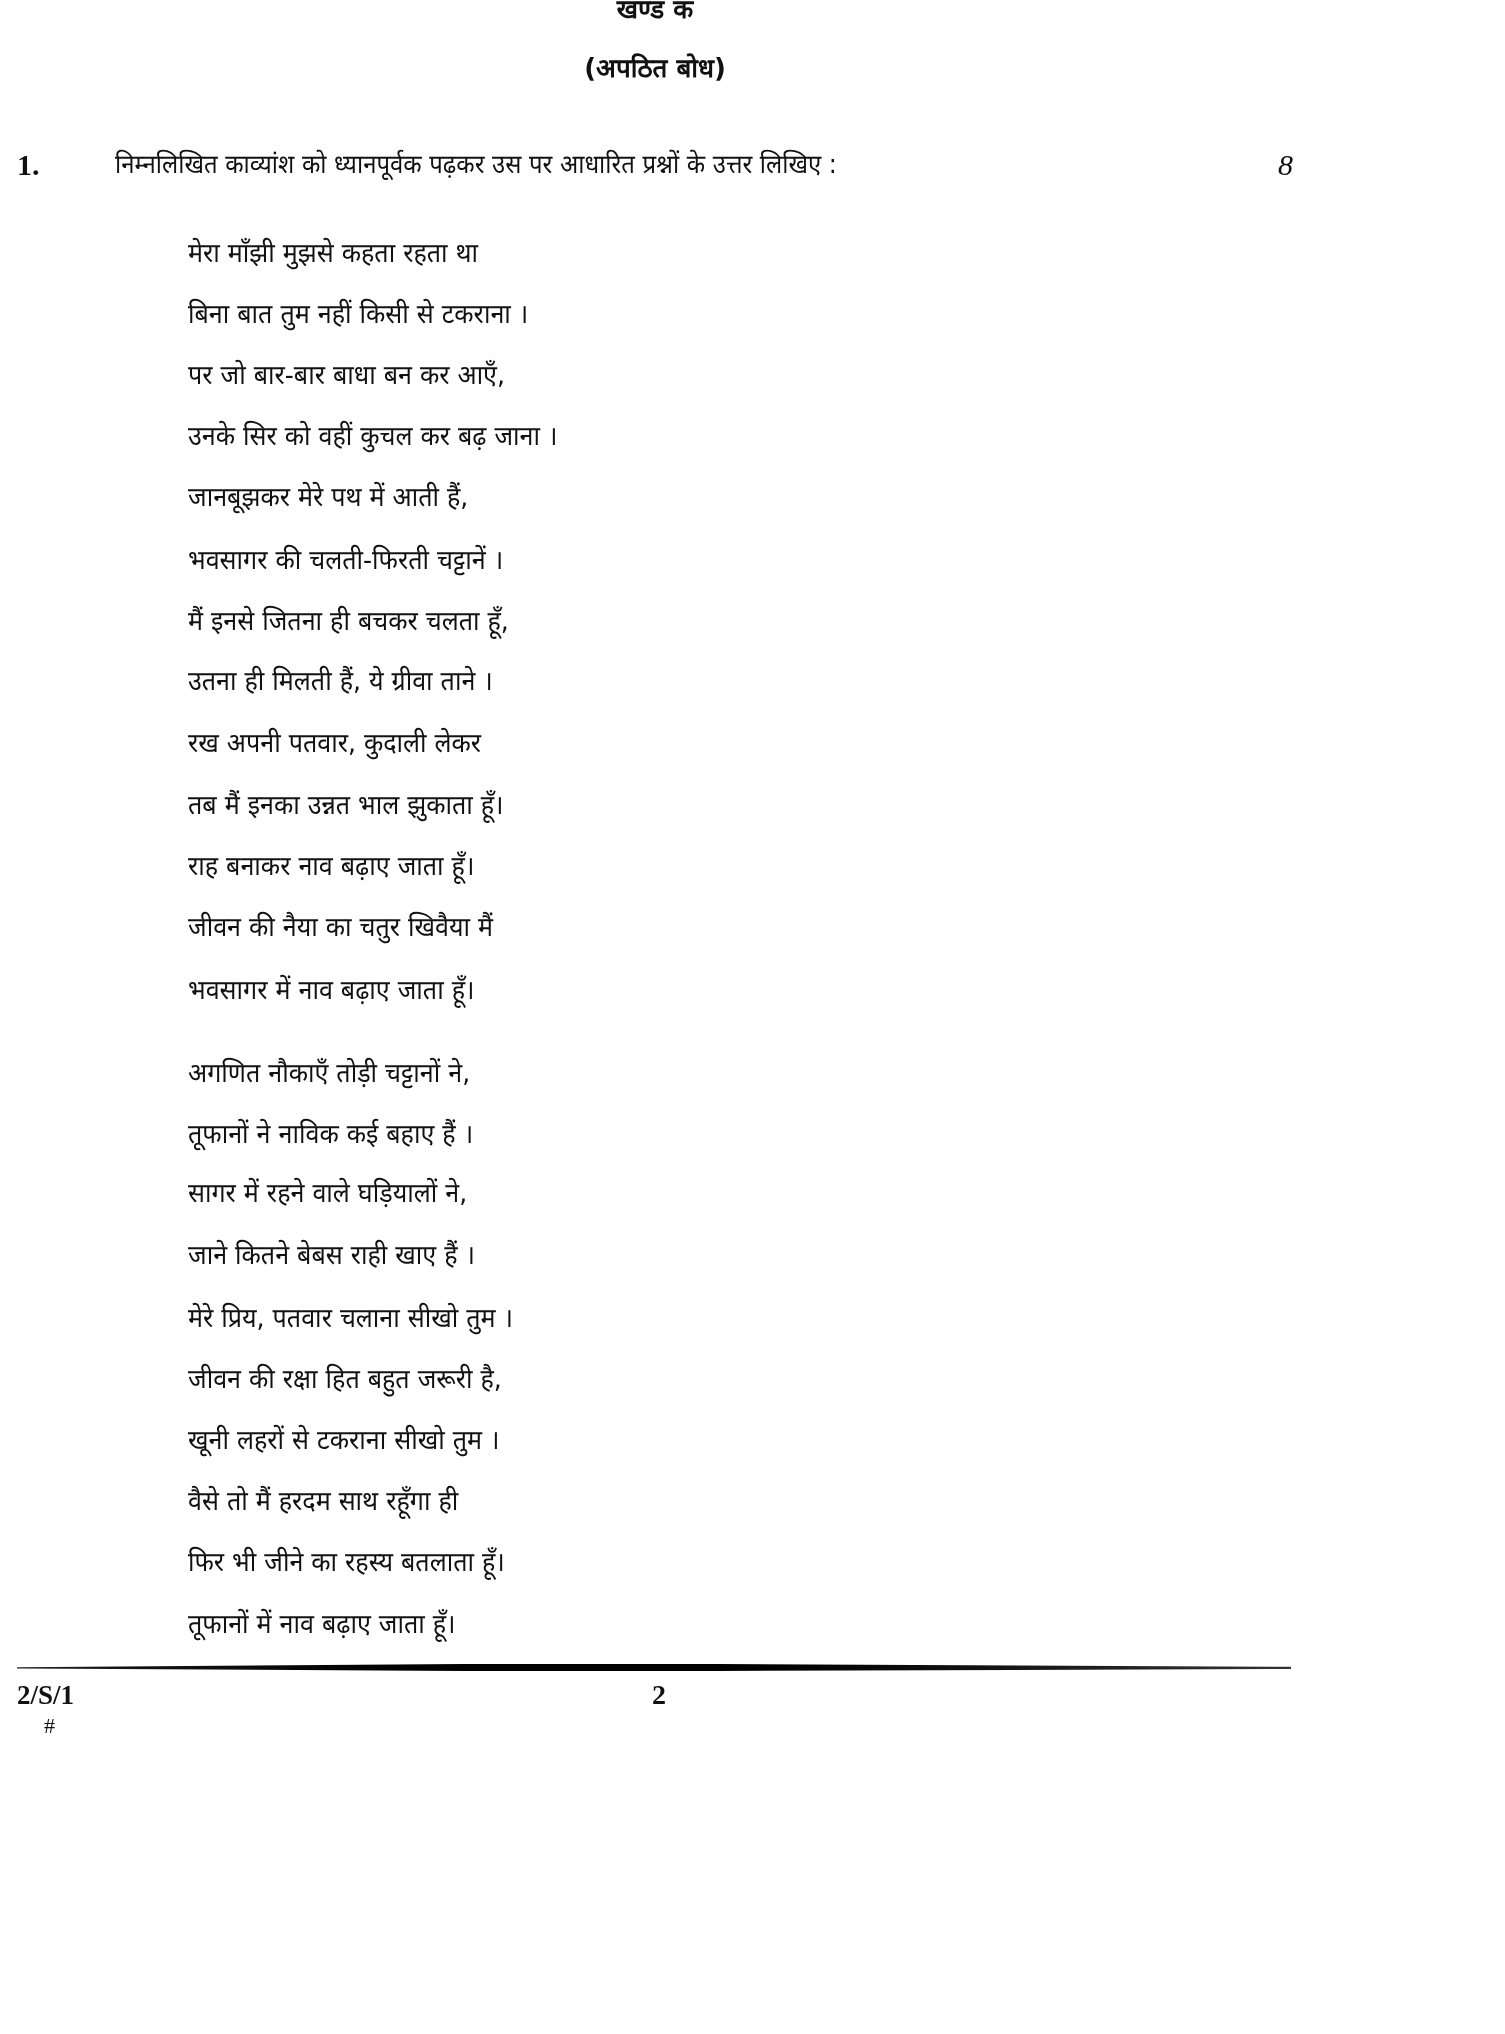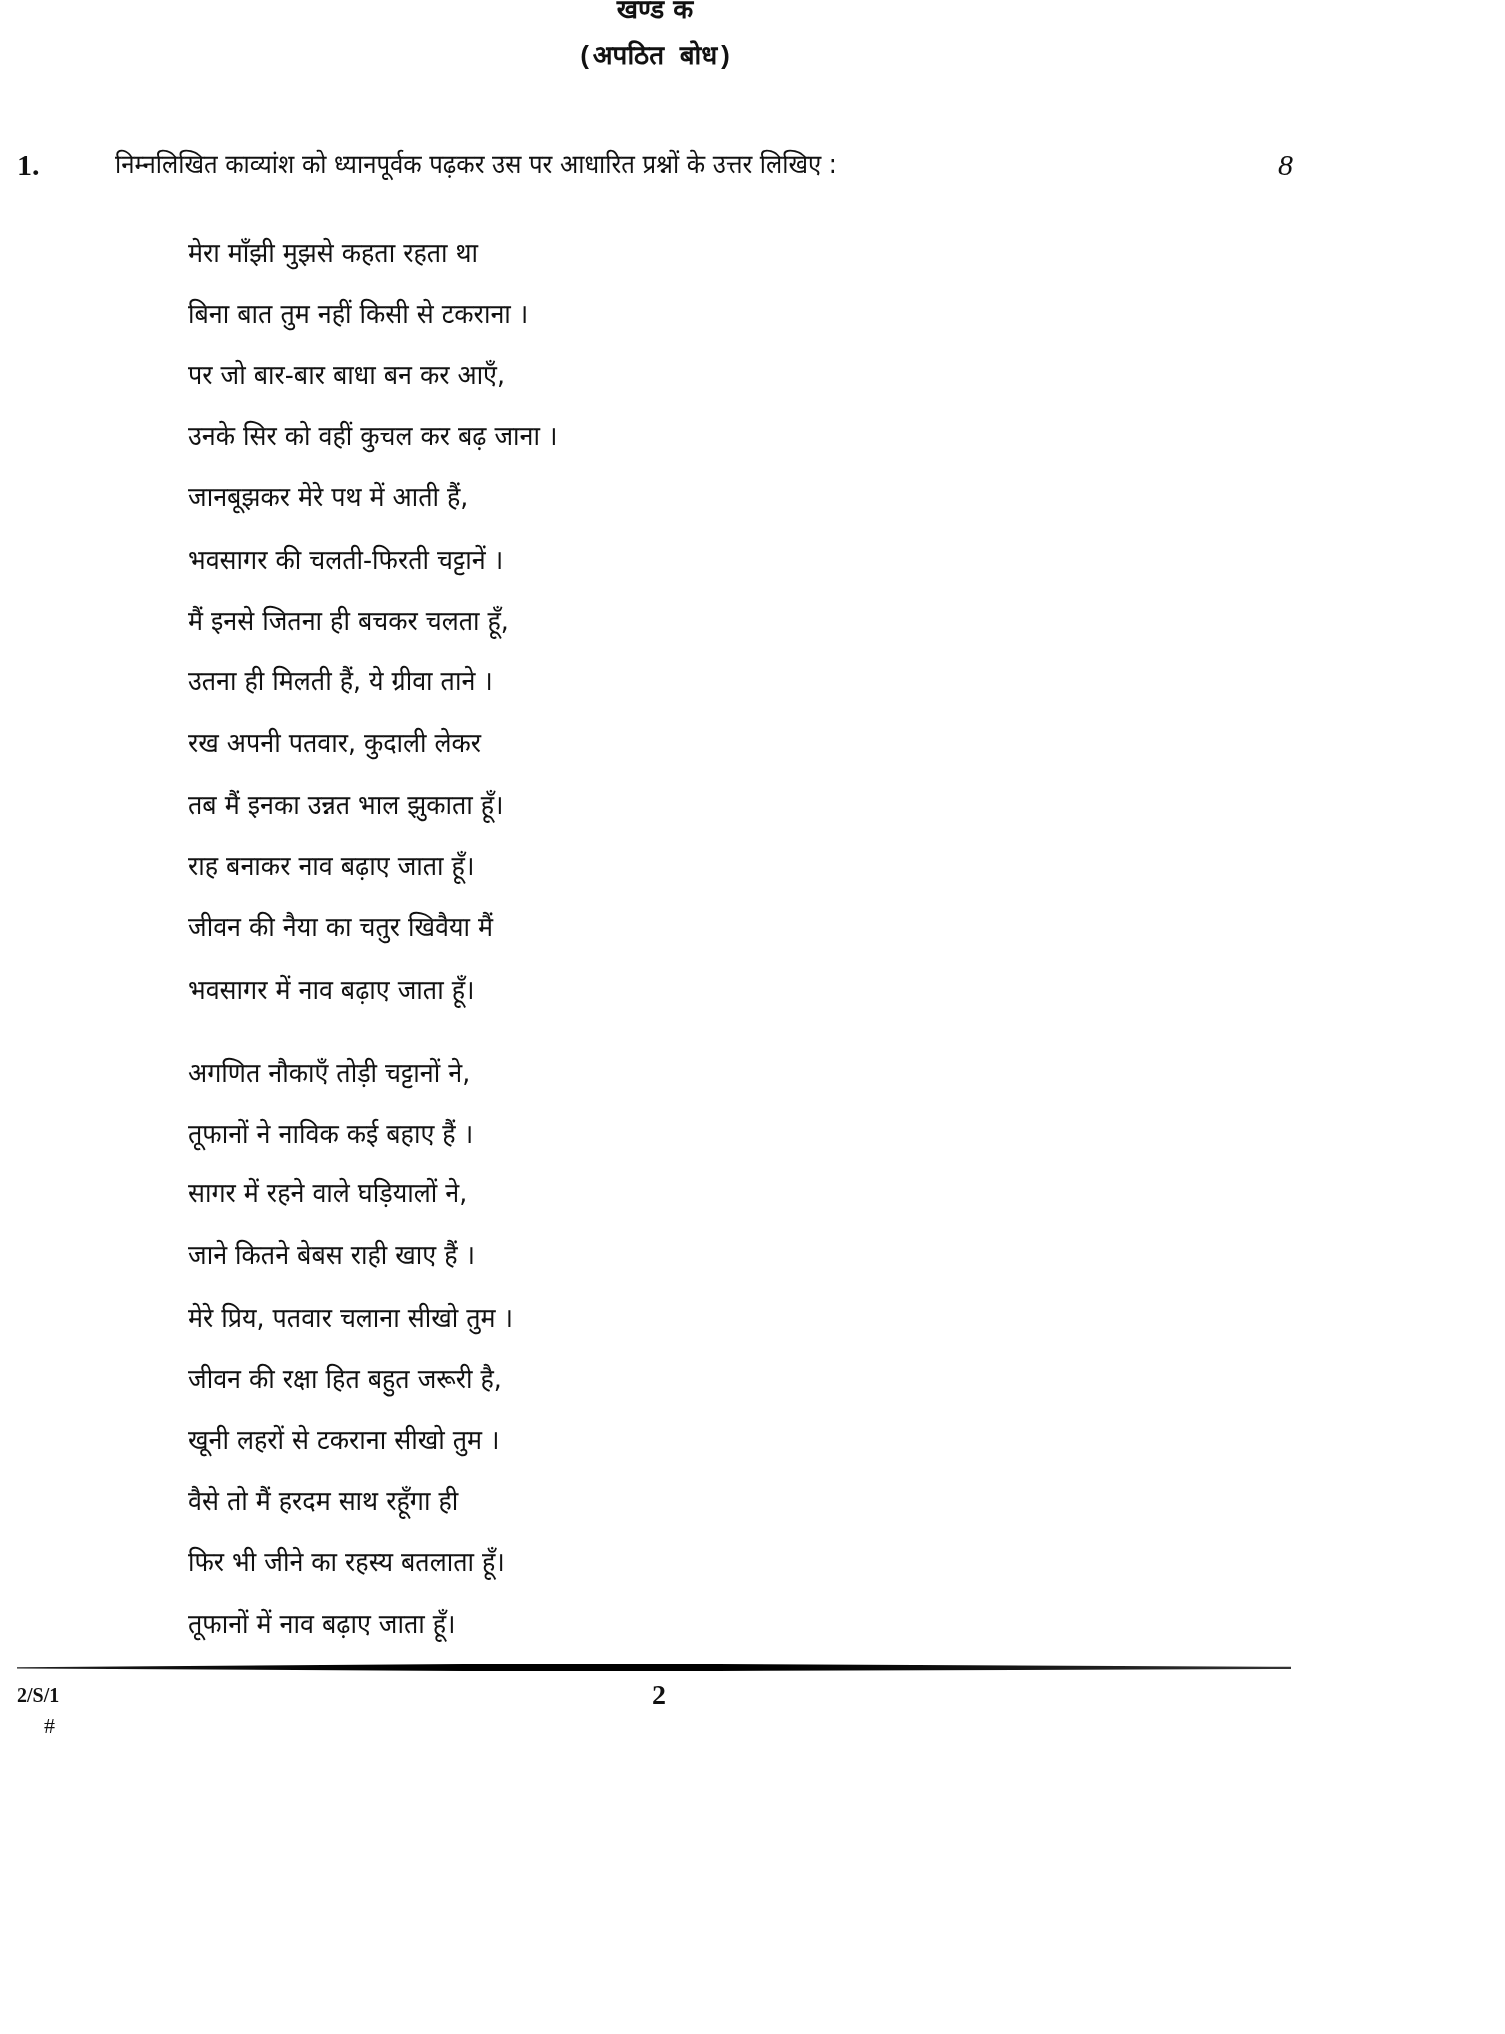--- a/index.html
+++ b/index.html
@@ -17,21 +17,21 @@
   }
   .abs { position: absolute; white-space: nowrap; }
   .section-title {
     left: 0; width: 1310px; text-align: center;
     font-family: "DejaVu Sans", sans-serif;
     font-weight: bold;
     font-size: 26px;
     line-height: 30px;
   }
   #section-heading { top: -6px; }
-  #section-subheading { top: 42px; font-family: Liberation Mono, monospace; }
+  #section-subheading { top: 53px; }
   .q-number {
     left: 17px; top: 148px;
     font-family: "Liberation Serif", serif;
     font-weight: bold;
     font-size: 30px;
     line-height: 34px;
   }
   .q-text {
     left: 115px; top: 146px;
     font-family: "DejaVu Sans", sans-serif;
@@ -57,21 +57,21 @@
   }
   .footer-rule {
     left: 17px; top: 1664px; width: 1274px; height: 7px;
     background: linear-gradient(to right, #222 0%, #111 10%, #000 30%, #000 60%, #111 75%, #333 100%);
     clip-path: polygon(0 45%, 35% 0, 55% 0, 100% 40%, 100% 70%, 55% 100%, 35% 100%, 0 65%);
   }
   .footer-code {
     left: 17px; top: 1680px;
     font-family: "Liberation Serif", serif;
     font-weight: bold;
-    font-size: 20px;
+    font-size: 27px;
     line-height: 30px;
   }
   .footer-hash {
     left: 44px; top: 1714px;
     font-family: "Liberation Serif", serif;
     font-size: 22px;
     line-height: 24px;
   }
   .footer-page {
     left: 652px; top: 1680px;

